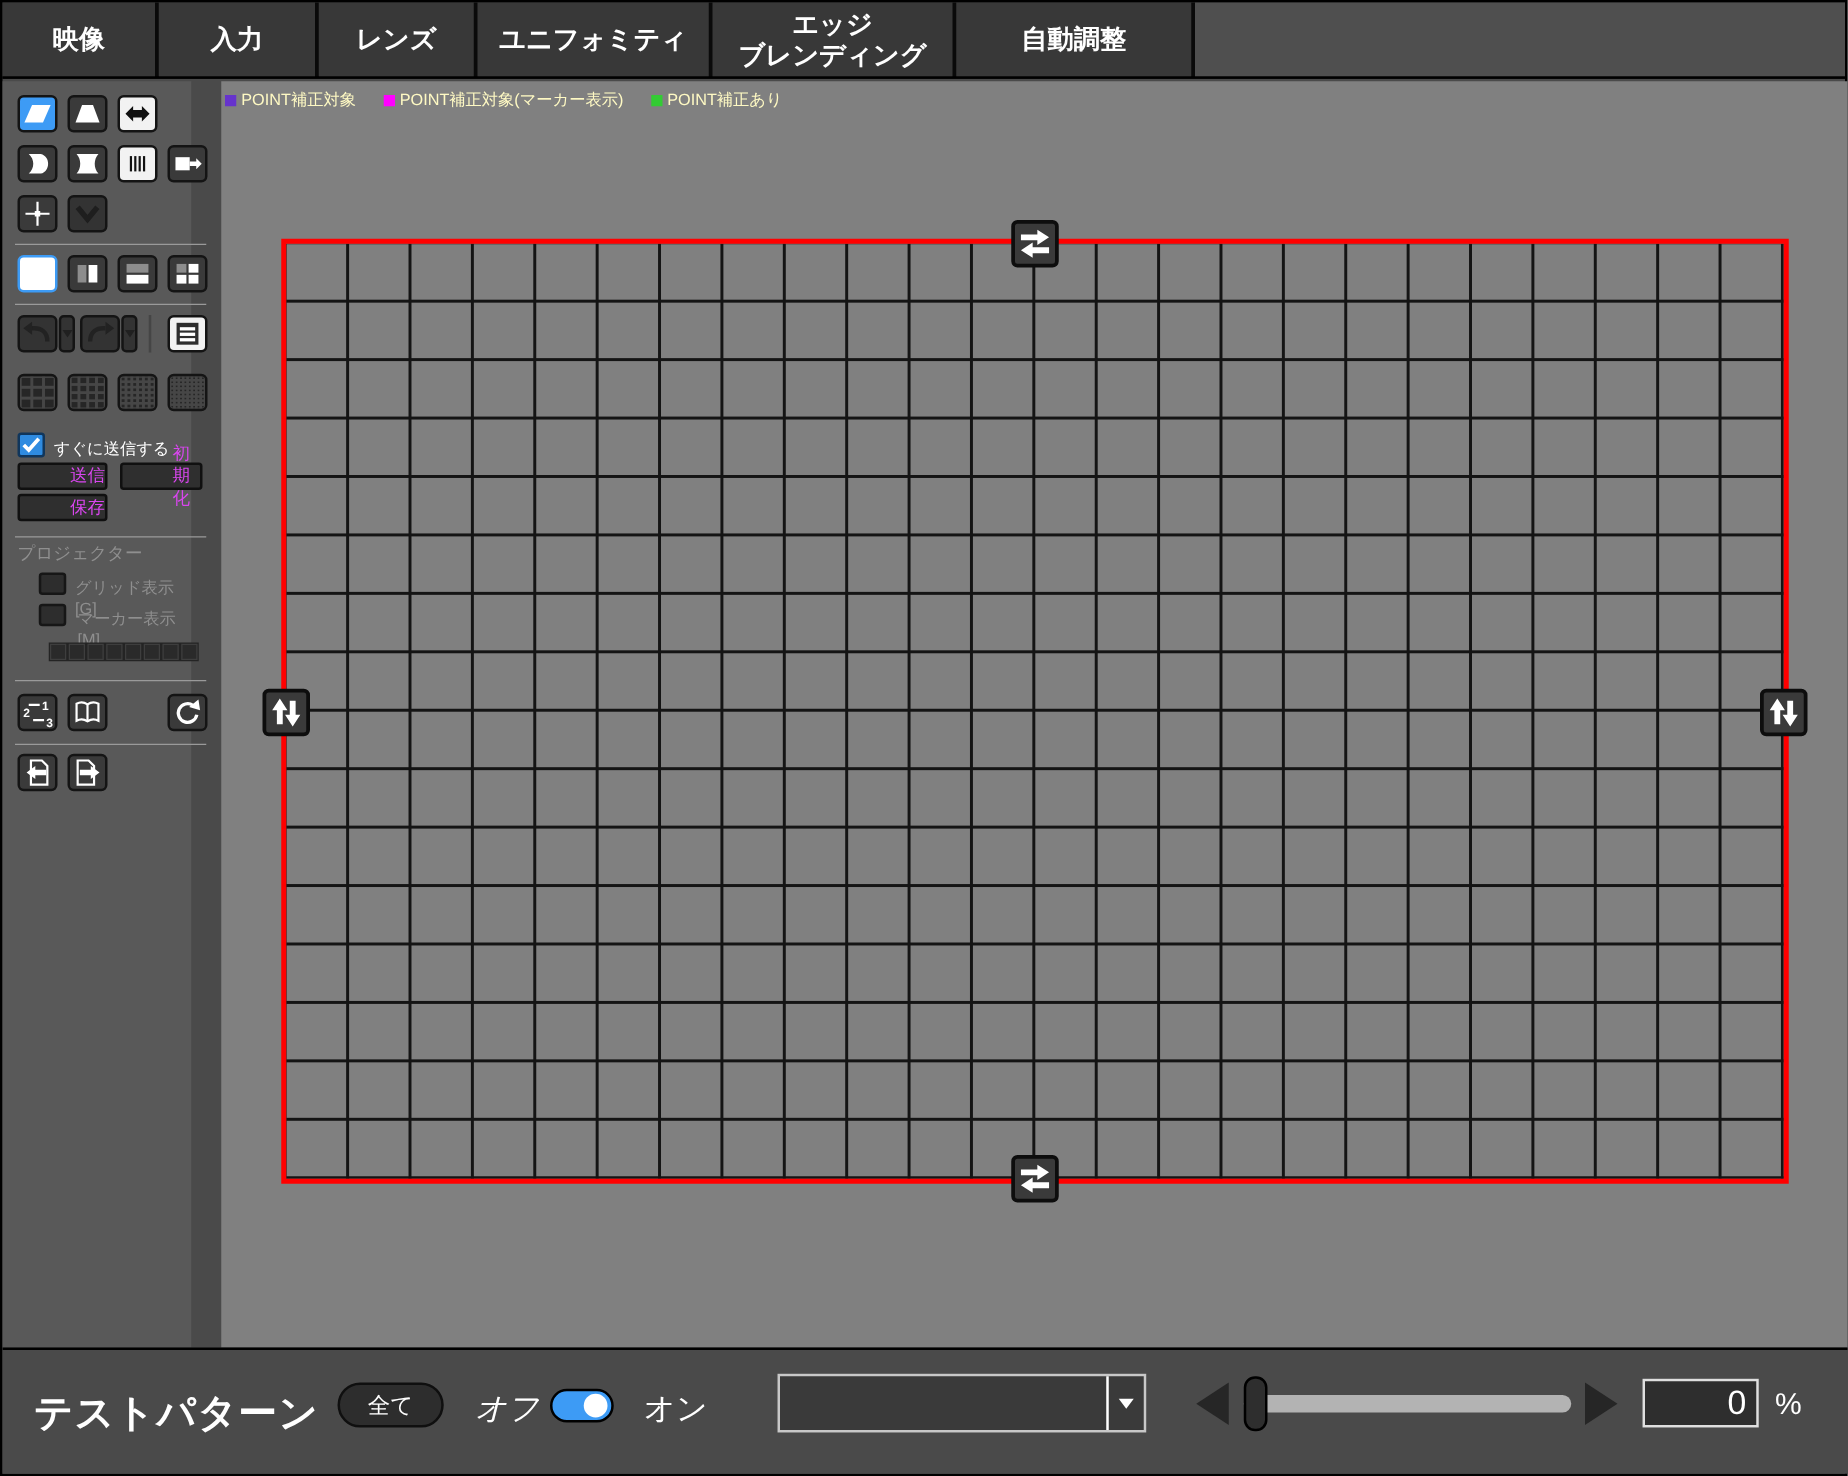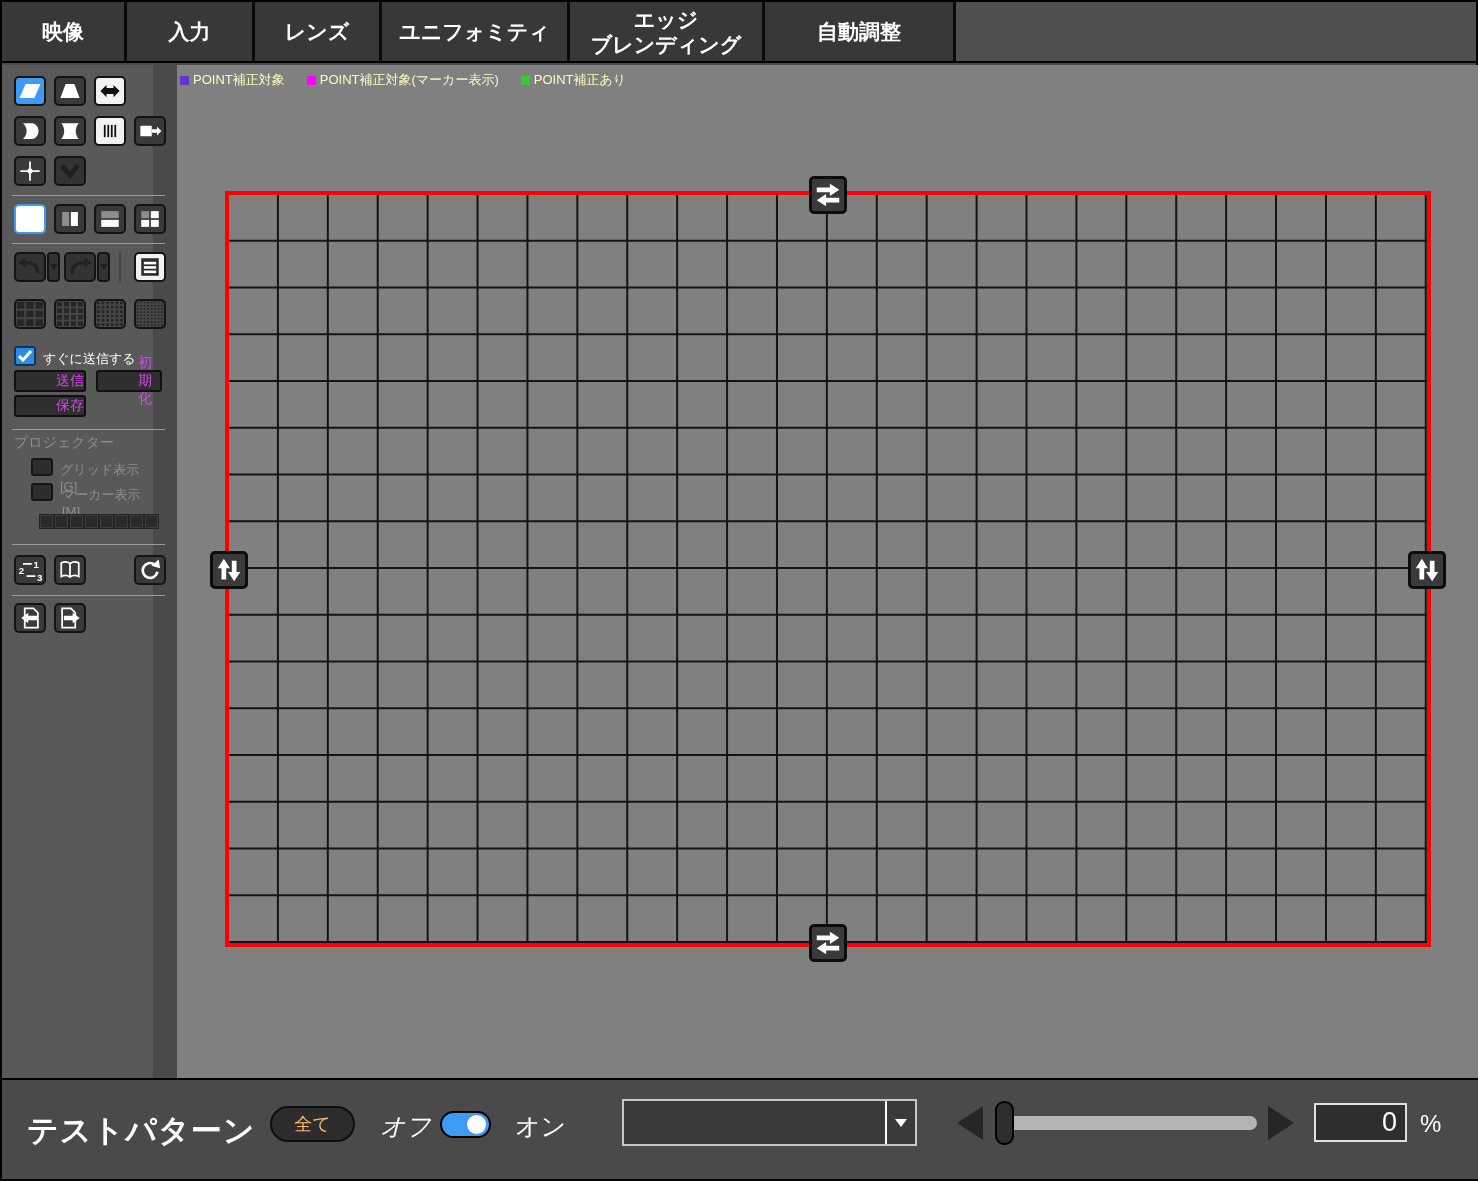--- a/index.html
+++ b/index.html
@@ -40,21 +40,21 @@
   .legend-item { display:flex; align-items:center; gap:4px; color:#fef9c3; font-size:13px; }
   .swatch { width:9px; height:9px; }
   .grid-canvas { position:absolute; left:48px; top:126px; width:1206px; height:756px; border:4px solid #ff0000;
     background-image:linear-gradient(to right,#141414 2px,transparent 2px),linear-gradient(to bottom,#141414 2px,transparent 2px);
     background-position:-2px -2px; }
   .swapbtn { position:absolute; width:38px; height:38px; background:#3a3a3a; border:3px solid #0d0d0d; border-radius:5px; display:flex; align-items:center; justify-content:center; }
 
   
   .bottombar { position:absolute; left:0; bottom:0; width:1478px; height:101px; background:#4a4a4a; border-top:2px solid #000; }
   .bb-title { position:absolute; left:25px; top:30px; color:#fff; font-size:31px; font-weight:bold; letter-spacing:1px; }
-  .pill { position:absolute; left:268px; top:26px; width:85px; height:36px; border-radius:18px; background:#2d2d2d; border:2px solid #0f0f0f; color:#fdba74; font-size:18px; display:flex; align-items:center; justify-content:center; }
+  .pill { position:absolute; left:268px; top:26px; width:85px; height:36px; border-radius:18px; background:#2d2d2d; border:2px solid #0f0f0f; color:#ffffff; font-size:18px; display:flex; align-items:center; justify-content:center; }
   .bb-off { position:absolute; left:378px; top:30px; color:#fff; font-size:25px;font-style:italic; }
   .bb-on  { position:absolute; left:513px; top:30px; color:#fff; font-size:25px; }
   .toggle { position:absolute; left:438px; top:31px; width:51px; height:27px; border-radius:14px; background:#6a6a6a; border:2px solid #000; }
   .toggle.on { background:#3d9bf5; }
   .toggle .knob { position:absolute; top:2px; left:3px; width:19px; height:19px; border-radius:50%; background:#fff; }
   .toggle.on .knob { left:auto; right:3px; }
   .combo { position:absolute; left:620px; top:19px; width:295px; height:47px; background:#3a3a3a; border:2px solid #c8c8c8; display:flex; }
   .combo-value { flex:1; color:#fff; font-size:18px; display:flex; align-items:center; padding-left:8px; }
   .combo-btn { width:30px; border-left:2px solid #fff; display:flex; align-items:center; justify-content:center; }
   .combo-btn .tri { width:0; height:0; border-left:6px solid transparent; border-right:6px solid transparent; border-top:8px solid #fff; }

